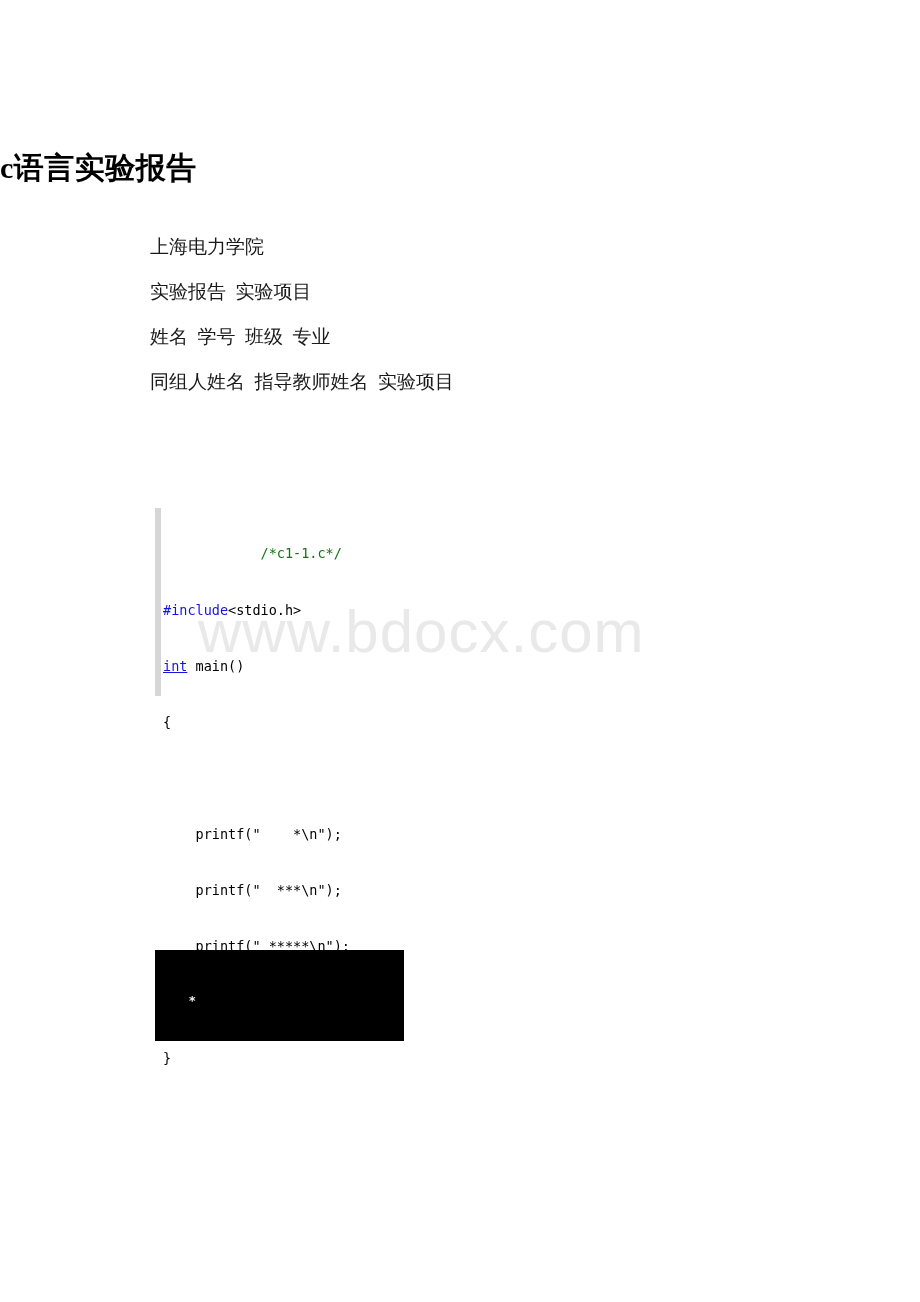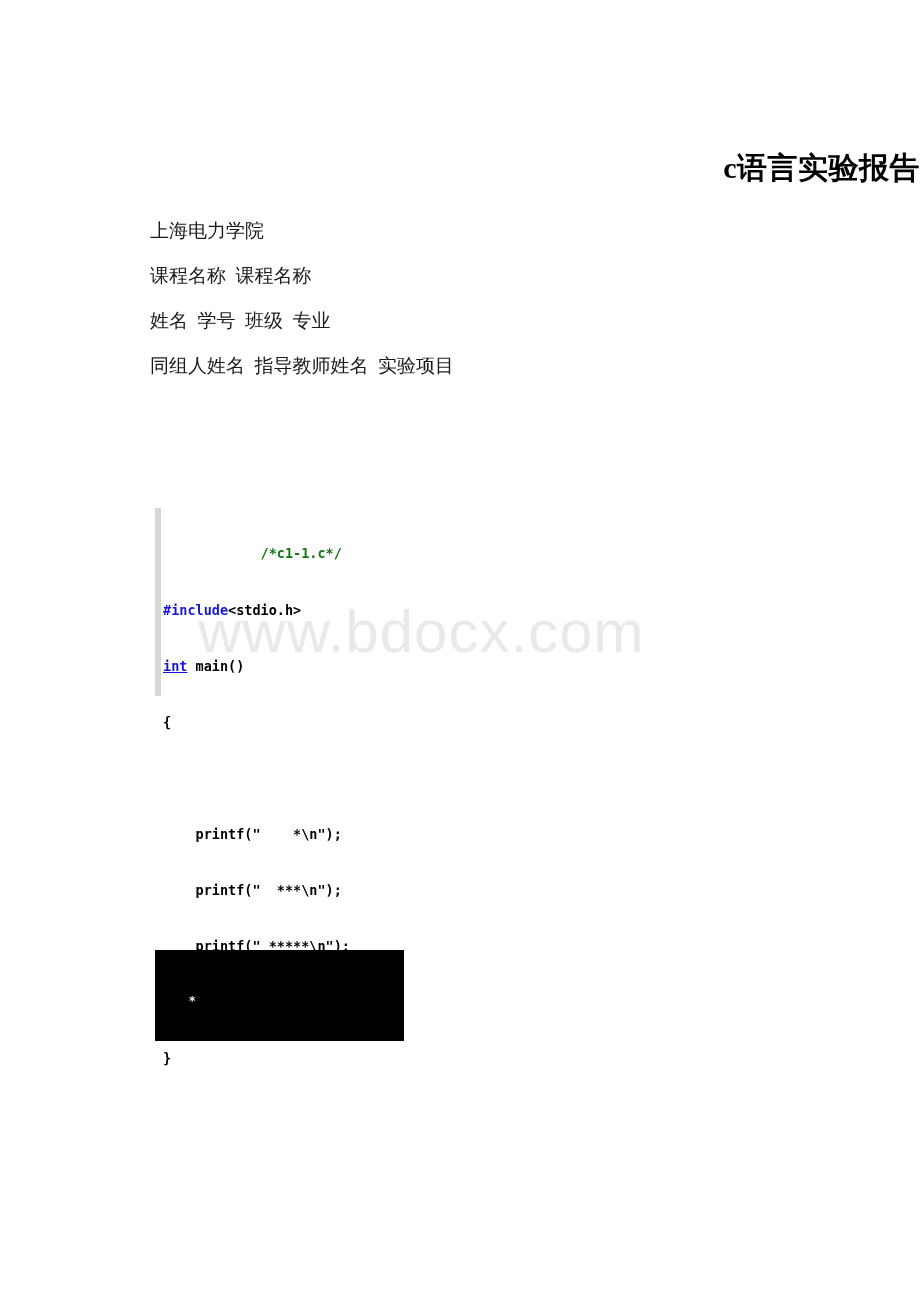--- a/index.html
+++ b/index.html
@@ -24,35 +24,35 @@
     height: 1302px;
     background: #ffffff;
   }
 
   
   .doc-title {
     position: absolute;
     left: 0;
     top: 148px;
     width: 920px;
-    text-align: right;
+    text-align: left;
     font-family: "Liberation Serif", "DejaVu Serif", serif;
     font-weight: bold;
     font-size: 30px;
     line-height: 40px;
     letter-spacing: 0.5px;
     color: #000000;
     white-space: nowrap;
   }
 
   
   .body-block {
     position: absolute;
     left: 150px;
-    top: 208px;
+    top: 224px;
     width: 640px;
   }
   .body-line {
     font-family: "Liberation Serif", "DejaVu Serif", serif;
     font-size: 19px;
     line-height: 45px;
     color: #1a1a1a;
     white-space: pre;
   }
 
@@ -87,21 +87,21 @@
     height: 188px;
     background: #d6d6d6;
   }
   .code-body {
     position: absolute;
     left: 8px;
     top: 0px;
     font-family: "DejaVu Sans Mono", "Liberation Mono", monospace;
     font-size: 13.5px;
     line-height: 18.7px;
-    font-weight: bold;
+    font-weight: normal;
     color: #000000;
     white-space: pre;
   }
   .code-line { white-space: pre; height: 18.7px; }
   .tok-comment { color: #137513; }
   .tok-keyword { color: #1515e0; }
   .tok-keyword-u { color: #1515e0; text-decoration: underline; }
   .tok-plain { color: #000000; }
 
   
@@ -131,21 +131,21 @@
 </style>
 </head>
 <body>
 
 <div class="page">
 
   <div class="doc-title">c语言实验报告</div>
 
   <div class="body-block">
     <div class="body-line">上海电力学院</div>
-    <div class="body-line">课程名称  课程名称</div>
+    <div class="body-line">实验报告  实验项目</div>
     <div class="body-line">姓名  学号  班级  专业</div>
     <div class="body-line">同组人姓名  指导教师姓名  实验项目</div>
   </div>
 
   <div class="watermark">www.bdocx.com</div>
 
   <div class="code-figure">
     <div class="code-gutter"></div>
     <div class="code-body">
       <div class="code-line"><span class="tok-plain">            </span><span class="tok-comment">/*c1-1.c*/</span></div>

